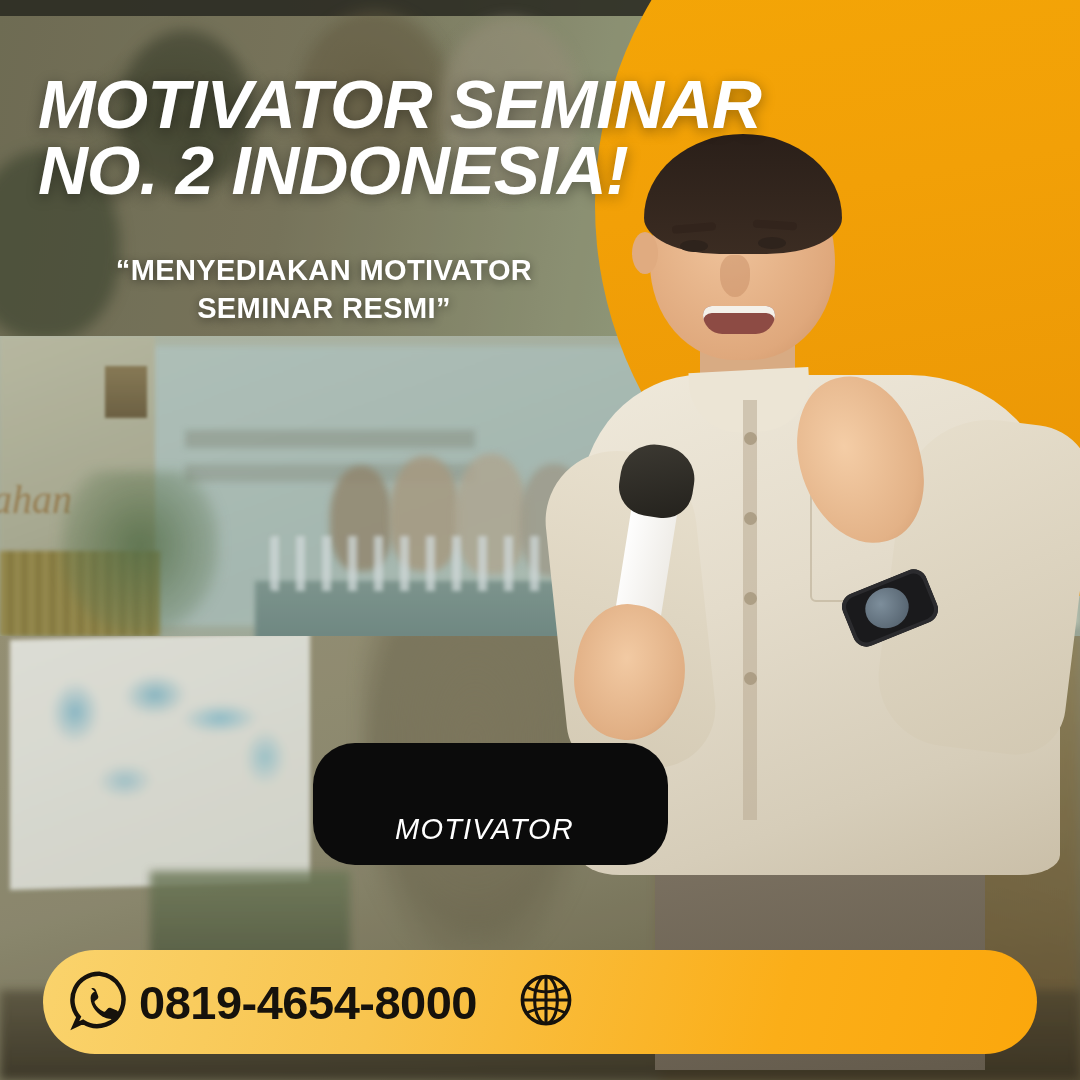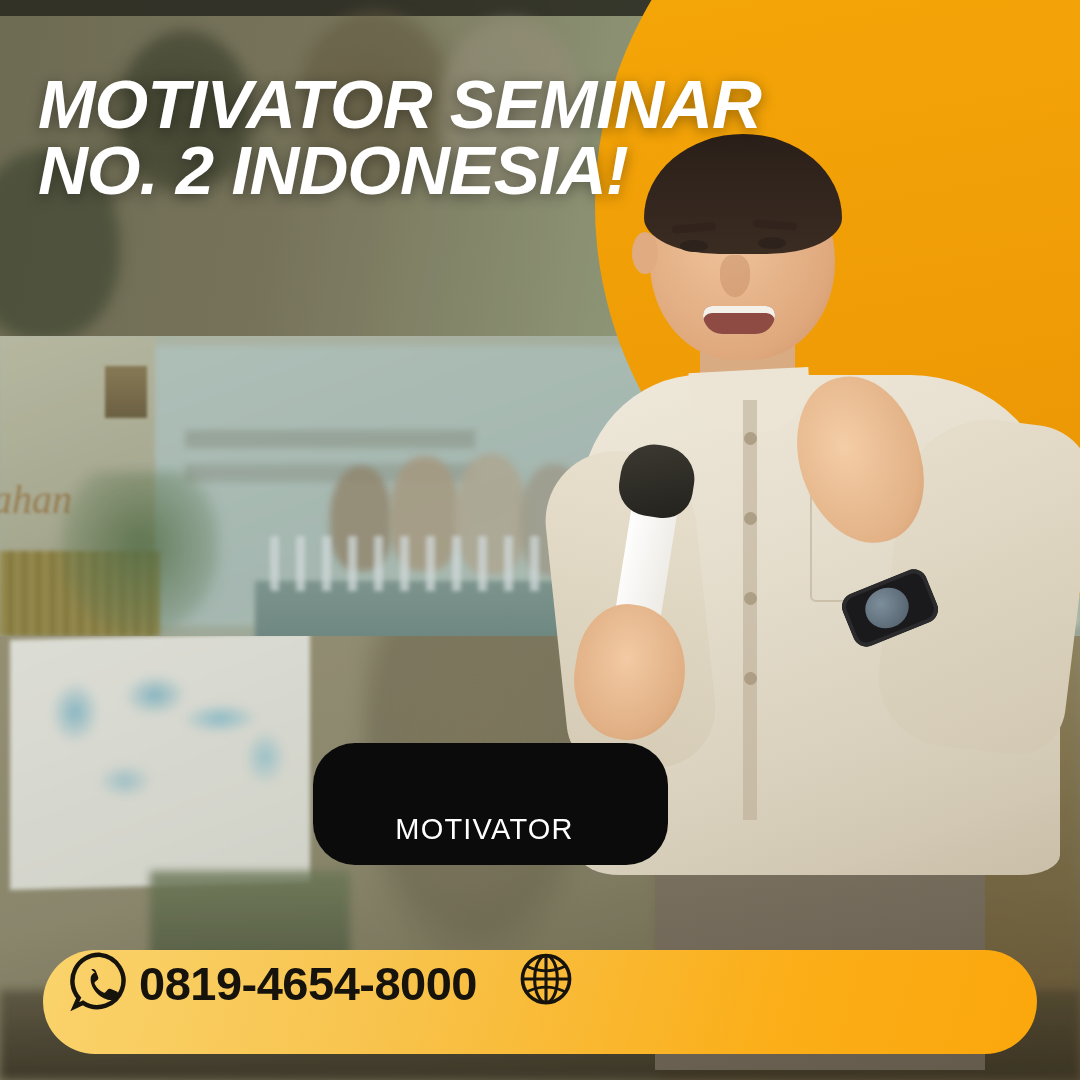--- a/index.html
+++ b/index.html
@@ -166,27 +166,27 @@
   #subtitle{position:absolute;left:44px;top:252px;width:560px;
     text-align:center;font-weight:bold;font-size:29px;line-height:1.3;
     letter-spacing:.4px;color:#fff;text-shadow:0 2px 10px rgba(0,0,0,.45);}
 
   
   #badge{position:absolute;left:313px;top:743px;width:355px;height:122px;
     background:#0b0b0b;border-radius:42px;}
   #badge .nm{position:absolute;left:0;right:28px;top:20px;text-align:center;
     font-size:35px;font-weight:bold;color:#fff;letter-spacing:.3px;}
   #badge .rl{position:absolute;left:0;right:12px;top:70px;text-align:center;
-    font-size:29px;color:#fff;letter-spacing:1.2px;}
+    font-size:29px;font-style:italic;color:#fff;letter-spacing:1.2px;}
 
   
   #contact{position:absolute;left:43px;top:950px;width:994px;height:104px;
     border-radius:52px;
     background:linear-gradient(105deg,#FAD168 0%,#F9C council 0%,#F8C44E 34%,#FBAE18 72%,#FBA70C 100%);
-    display:flex;align-items:flex-start;}
+    display:flex;align-items:center;}
   #contact.fix{background:linear-gradient(105deg,#FAD36C 0%,#F8C44E 34%,#FBAE18 74%,#FBA70C 100%);}
   .c-item{display:flex;align-items:center;}
   .c-item .txt{font-size:47px;font-weight:bold;color:#16120c;letter-spacing:-.5px;}
   #wa-icon{margin-left:26px;margin-right:8px;}
   #globe-icon{margin-left:40px;margin-right:16px;}
 </style>
 </head>
 <body>
 
 <div id="poster">
@@ -260,20 +260,24 @@
     <div class="handR"></div>
     <div class="watch"></div>
     <div class="watchface"></div>
   </div>
 
   <div id="headline">
     <div>MOTIVATOR SEMINAR</div>
     <div>NO. 2 INDONESIA!</div>
   </div>
 
+  <div id="subtitle">
+    <div>“MENYEDIAKAN MOTIVATOR</div>
+    <div>SEMINAR RESMI”</div>
+  </div>
 
   <div id="badge">
     <div class="rl">MOTIVATOR</div>
   </div>
 
   <div id="contact" class="fix">
 
     <div class="c-item">
       <span id="wa-icon">
         <svg width="62" height="62" viewBox="0 0 64 64">

